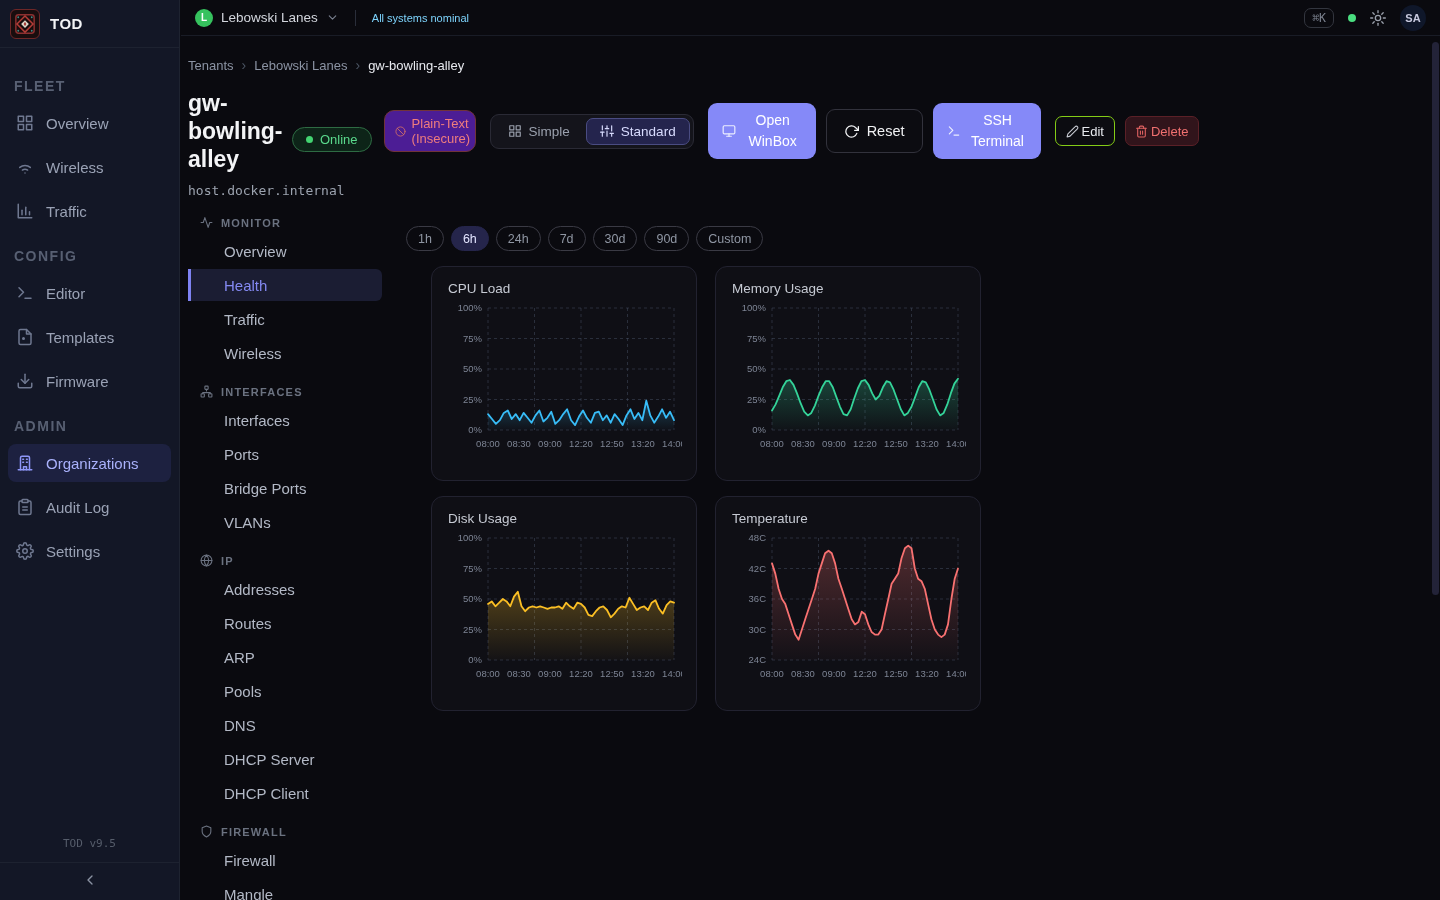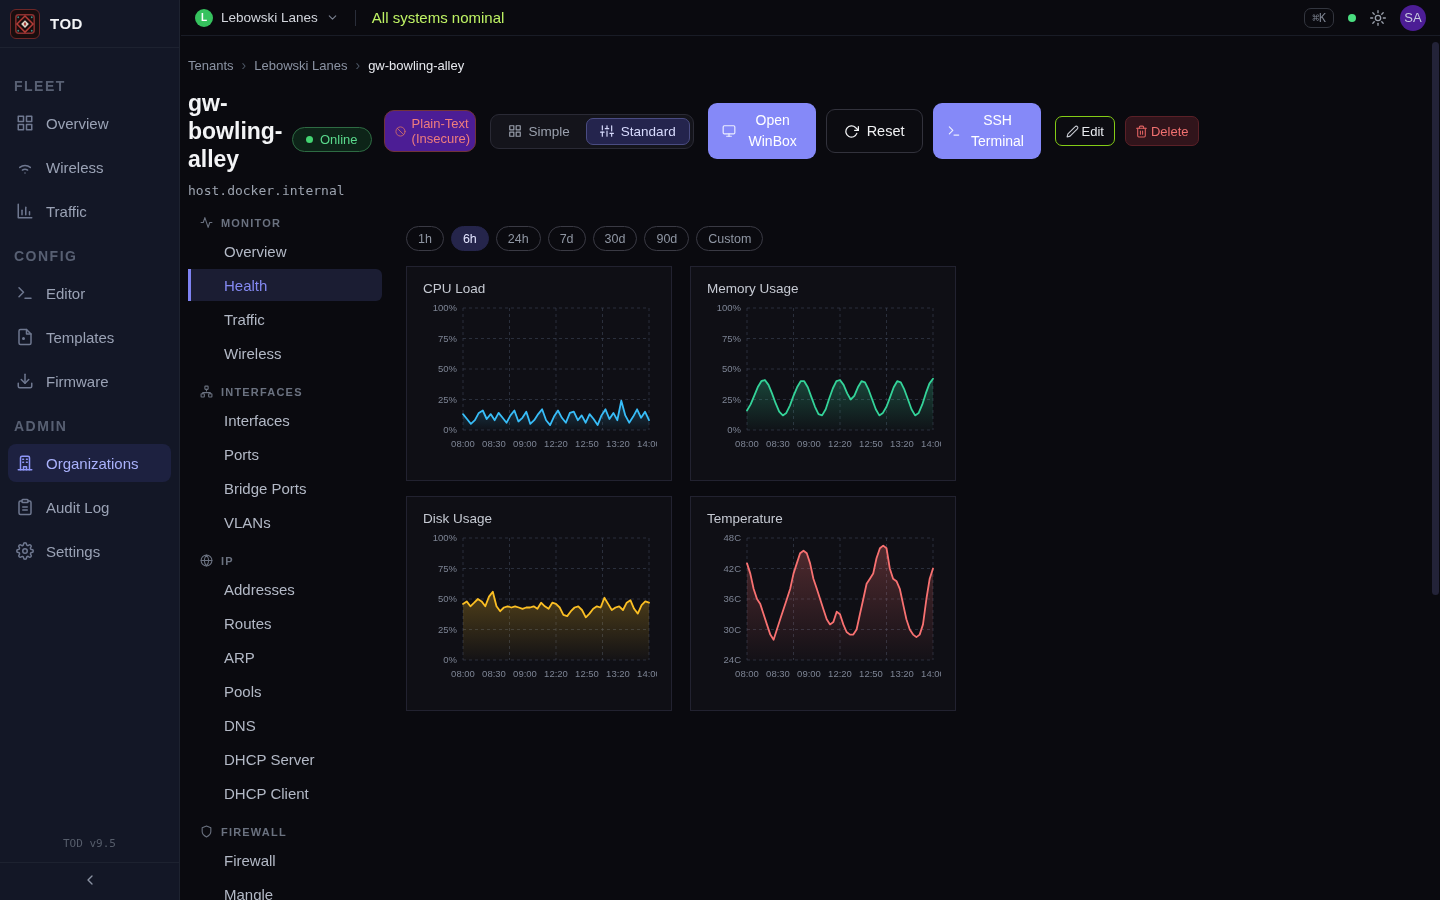--- a/index.html
+++ b/index.html
@@ -31,28 +31,28 @@
 
   
   .topbar { position:absolute; left:181px; top:0; width:1259px; height:36px;
     display:flex; align-items:center; border-bottom:1px solid #191c26; background:#0a0a0f; padding:0 14px; }
   .tenant { display:flex; align-items:center; gap:8px; cursor:pointer; }
   .tenant-avatar { width:18px; height:18px; border-radius:50%; background:#36c25e; color:#fff;
     font-size:10px; font-weight:bold; display:flex; align-items:center; justify-content:center; }
   .tenant-name { font-size:13.5px; color:#d3d6dd; }
   .tenant .chev { color:#7a8190; display:flex; }
   .topbar-divider { width:1px; height:16px; background:#2a2e3a; margin:0 16px; }
-  .nominal { font-size:15px; color:#bef264; }
+  .nominal { font-size:11px; color:#7dd3fc; }
   .topbar-right { margin-left:auto; display:flex; align-items:center; gap:14px; }
   .kbd-chip { border:1px solid #33363f; border-radius:7px; padding:2px 7px; font-size:11.5px;
     color:#7c828f; font-family:"DejaVu Sans Mono", monospace; cursor:pointer; }
   .status-dot { width:8px; height:8px; border-radius:50%; background:#4ade80; }
   .sun { color:#9aa0ab; display:flex; cursor:pointer; }
-  .user-avatar { width:26px; height:26px; border-radius:50%; background:#4c1d95; color:#c7c9de;
-    font-size:13px; font-weight:normal; display:flex; align-items:center; justify-content:center; cursor:pointer; }
+  .user-avatar { width:26px; height:26px; border-radius:50%; background:#0f172a; color:#c7c9de;
+    font-size:11px; font-weight:bold; display:flex; align-items:center; justify-content:center; cursor:pointer; }
 
   
   .content { position:absolute; left:169px; top:37px; width:1259px; height:863px; padding:20px 0 4px 19px; }
   .breadcrumb { font-size:13px; color:#8b93a3; display:flex; gap:8px; align-items:center; }
   .breadcrumb .sep { color:#4b5563; font-size:14px; }
   .breadcrumb .crumb { cursor:pointer; }
   .breadcrumb .crumb.current { color:#e7e9ee; cursor:default; }
 
   .device-header { display:flex; align-items:center; margin-top:16px; }
   .device-title { width:118px; flex:none; font-size:23px; font-weight:600; line-height:28px; color:#f3f4f6; }
@@ -103,22 +103,22 @@
   .subnav-item.active { background:#1b1d33; color:#8489f2; border-left-color:#7e82f2;
     border-top-left-radius:0; border-bottom-left-radius:0; }
 
   
   .charts-panel { margin-left:24px; }
   .range-row { display:flex; gap:7px; margin-top:14px; }
   .pill { font-family:inherit; background:transparent; border:1px solid #3a3a44; color:#8f96a3;
     border-radius:13px; height:25px; padding:0 11px; font-size:12.5px; cursor:pointer; }
   .pill.active { background:#25254b; border-color:#25254b; color:#e3e5ff; }
   .charts-grid { display:grid; grid-template-columns:266px 266px; gap:15px 18px; margin-top:15px; }
-  .chart-card { width:266px; height:215px; background:#0f0f15; border:1px solid #222230; border-radius:0;
-    padding:14px 16px 0 16px; }
+  .chart-card { width:266px; height:215px; background:#0f0f15; border:1px solid #222230; border-radius:12px;
+    padding:14px 16px 0 16px;margin-left:25px; }
   .chart-title { font-size:13.5px; color:#c6cad3; }
   .chart-card svg { display:block; margin-top:4px; }
 
   .scrollbar { position:absolute; right:1px; top:42px; width:7px; height:553px;
     background:#232338; border-radius:4px; }
 </style>
 </head>
 <body>
 
 <aside class="sidebar">

